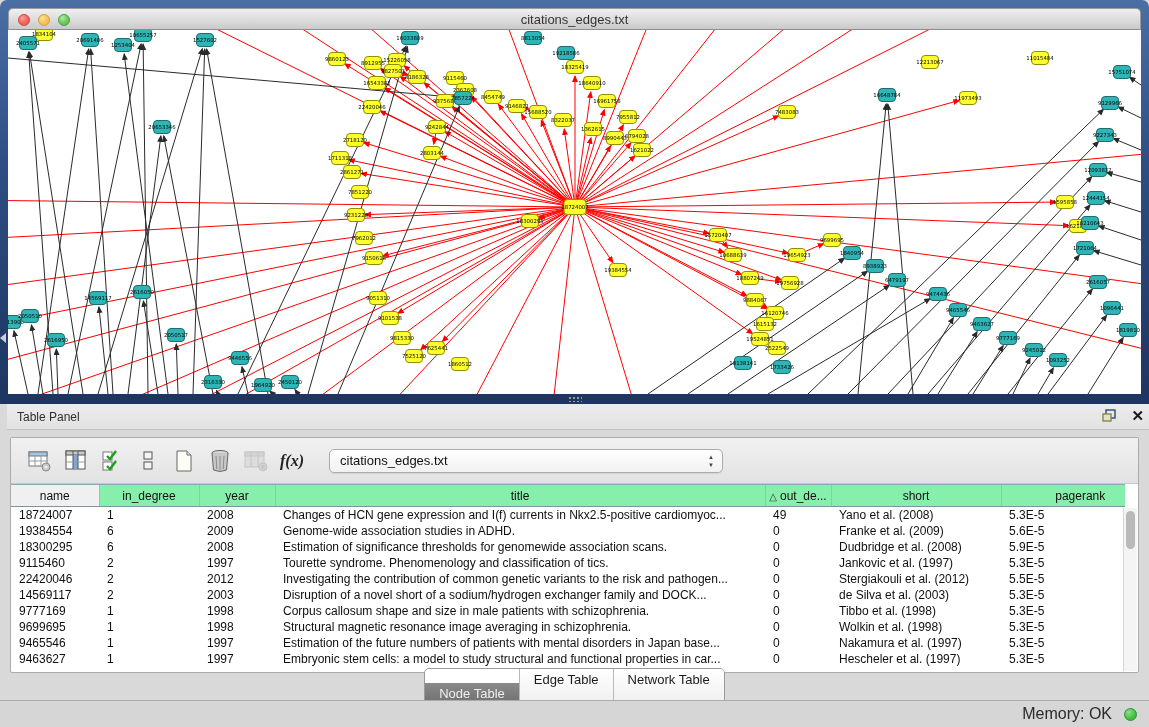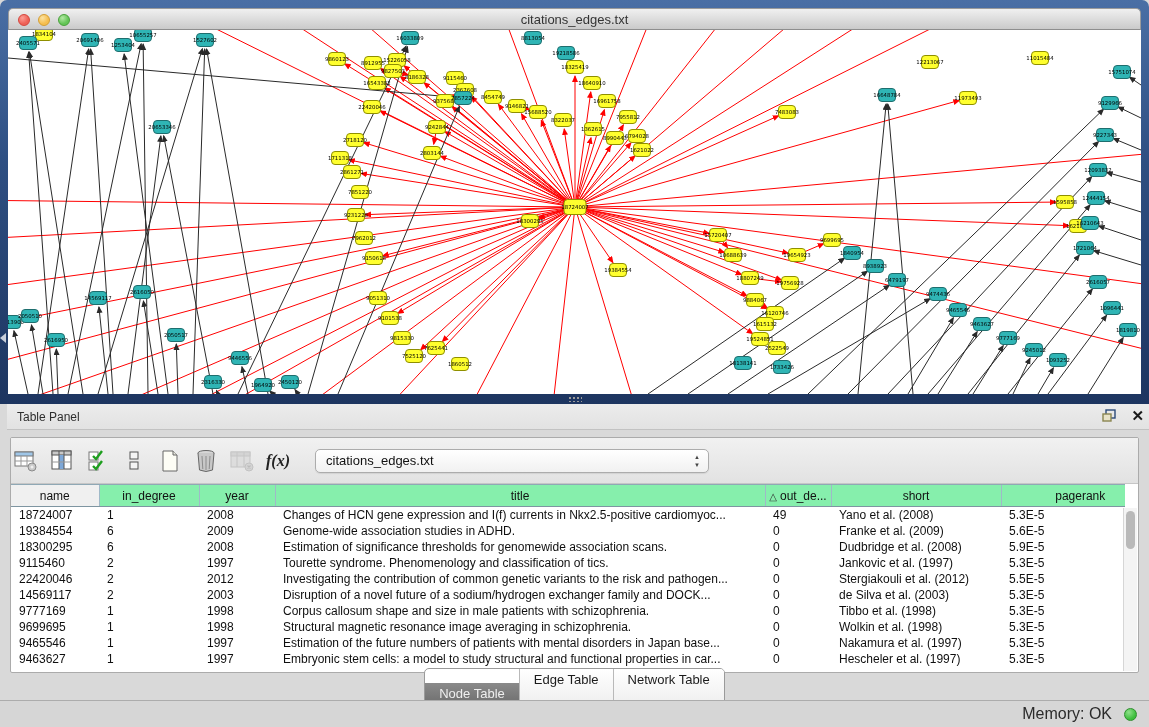--- a/index.html
+++ b/index.html
@@ -36,21 +36,21 @@
   .panel-title { font-size:12px; color:#2E2E2E; padding-left:10px; }
   .panel-header-icons { position:absolute; right:12px; top:4px; display:flex; gap:14px; align-items:center; }
   .float-icon svg { display:block; }
   .close-x { font-size:15px; font-weight:bold; color:#1A1A1A; line-height:16px; cursor:default; }
 
   .panel-body { position:absolute; left:0; top:430px; width:1149px; height:270px; background:#D9D9D9; }
   .content-box { position:absolute; left:10px; top:7px; width:1129px; height:236px;
     background:#FFFFFF; border:1px solid #ABABAB; border-radius:2px; overflow:hidden; }
 
   .tp-toolbar { position:relative; height:46px; background:linear-gradient(180deg,#F1F1F1,#E2E2E2);
-    border-bottom:1px solid #C6C6C6; display:flex; align-items:center; }
+    border-bottom:1px solid #C6C6C6; display:flex; align-items:center; padding-left:14px; }
   .tbtn { width:30px; height:30px; margin-right:6px; display:flex; align-items:center; justify-content:center; }
   .tbtn svg { display:block; }
   .fx { font-family:"Liberation Serif", serif; font-style:italic; font-weight:bold; font-size:16px; color:#222; }
   .tbl-select { margin-left:16px; width:394px; height:24px; background:linear-gradient(180deg,#FFFFFF,#F1F1F1);
     border:1px solid #ACACAC; border-radius:5px; display:flex; align-items:center; position:relative;
     box-shadow:0 1px 1px rgba(0,0,0,0.08); }
   .tbl-select .sel-text { font-size:13px; color:#111; padding-left:10px; white-space:nowrap; overflow:hidden; }
   .sel-arrows { position:absolute; right:8px; top:3px; font-size:6px; color:#444; line-height:8px; text-align:center; }
 
   table.node-table { border-collapse:collapse; width:1114px; table-layout:fixed; }
@@ -577,21 +577,21 @@
             <td>2012</td>
             <td>Investigating the contribution of common genetic variants to the risk and pathogen...</td>
             <td>0</td>
             <td>Stergiakouli et al. (2012)</td>
             <td>5.5E-5</td>
           </tr>
           <tr>
             <td>14569117</td>
             <td>2</td>
             <td>2003</td>
-            <td>Disruption of a novel future of a sodium/hydrogen exchanger family and DOCK...</td>
+            <td>Disruption of a novel short of a sodium/hydrogen exchanger family and DOCK...</td>
             <td>0</td>
             <td>de Silva et al. (2003)</td>
             <td>5.3E-5</td>
           </tr>
           <tr>
             <td>9777169</td>
             <td>1</td>
             <td>1998</td>
             <td>Corpus callosum shape and size in male patients with schizophrenia.</td>
             <td>0</td>

